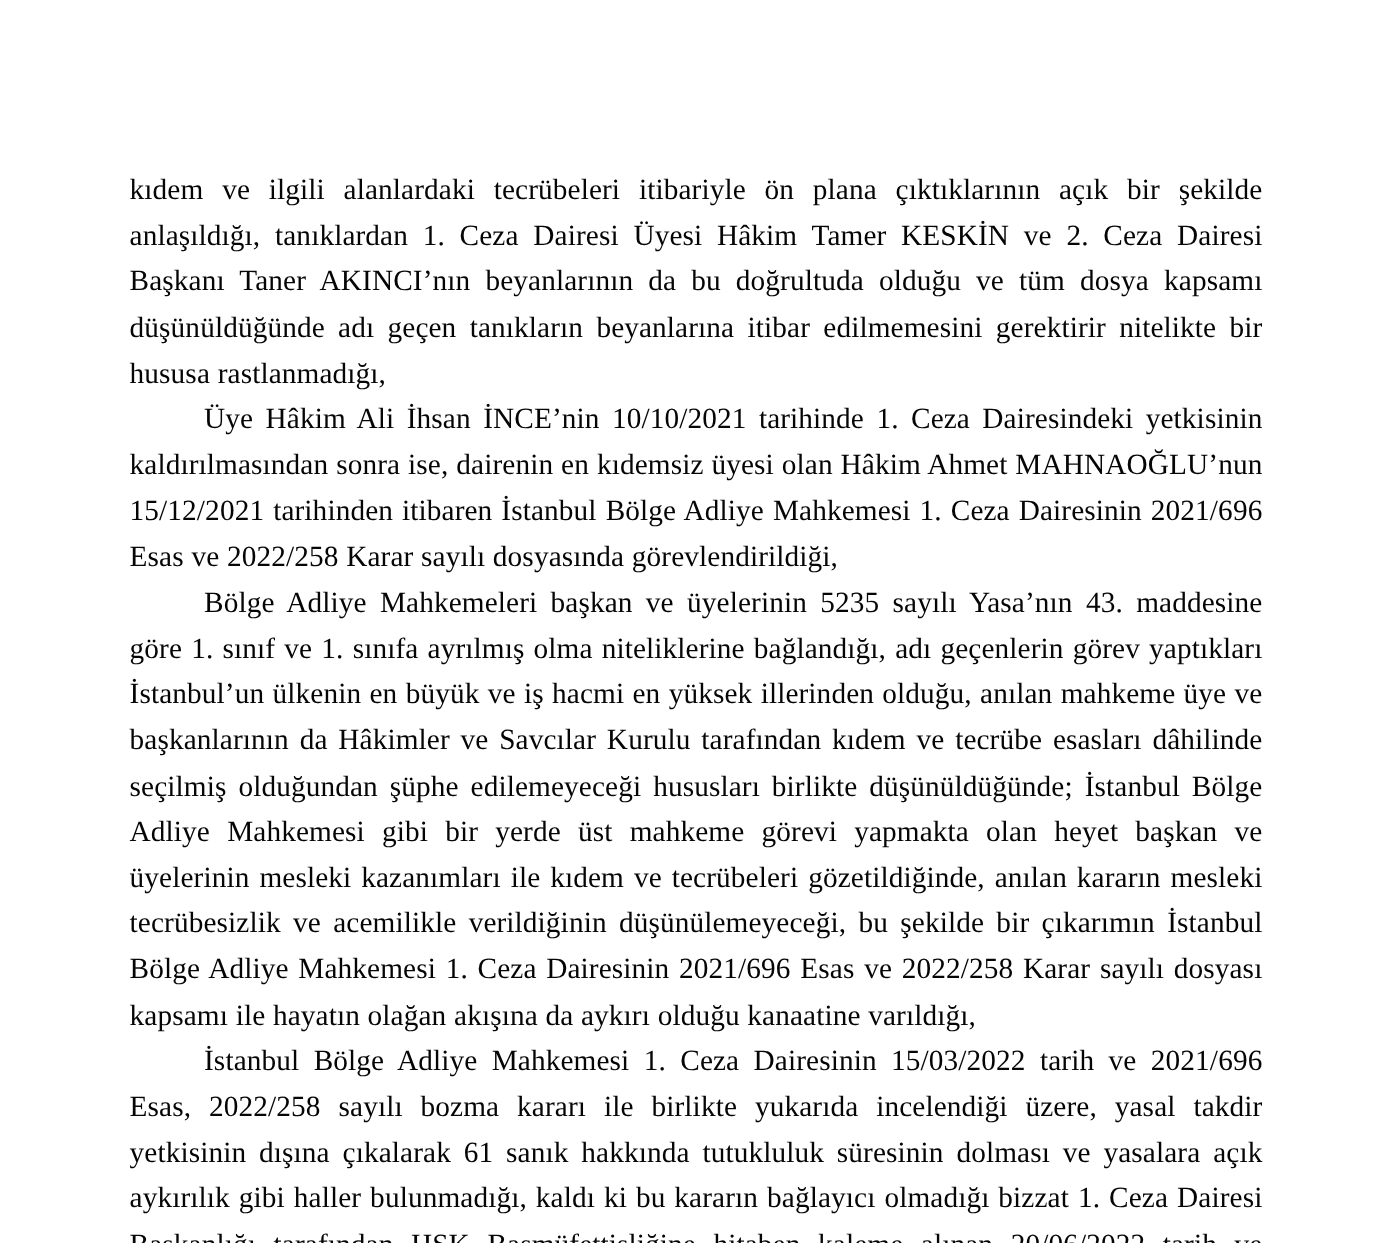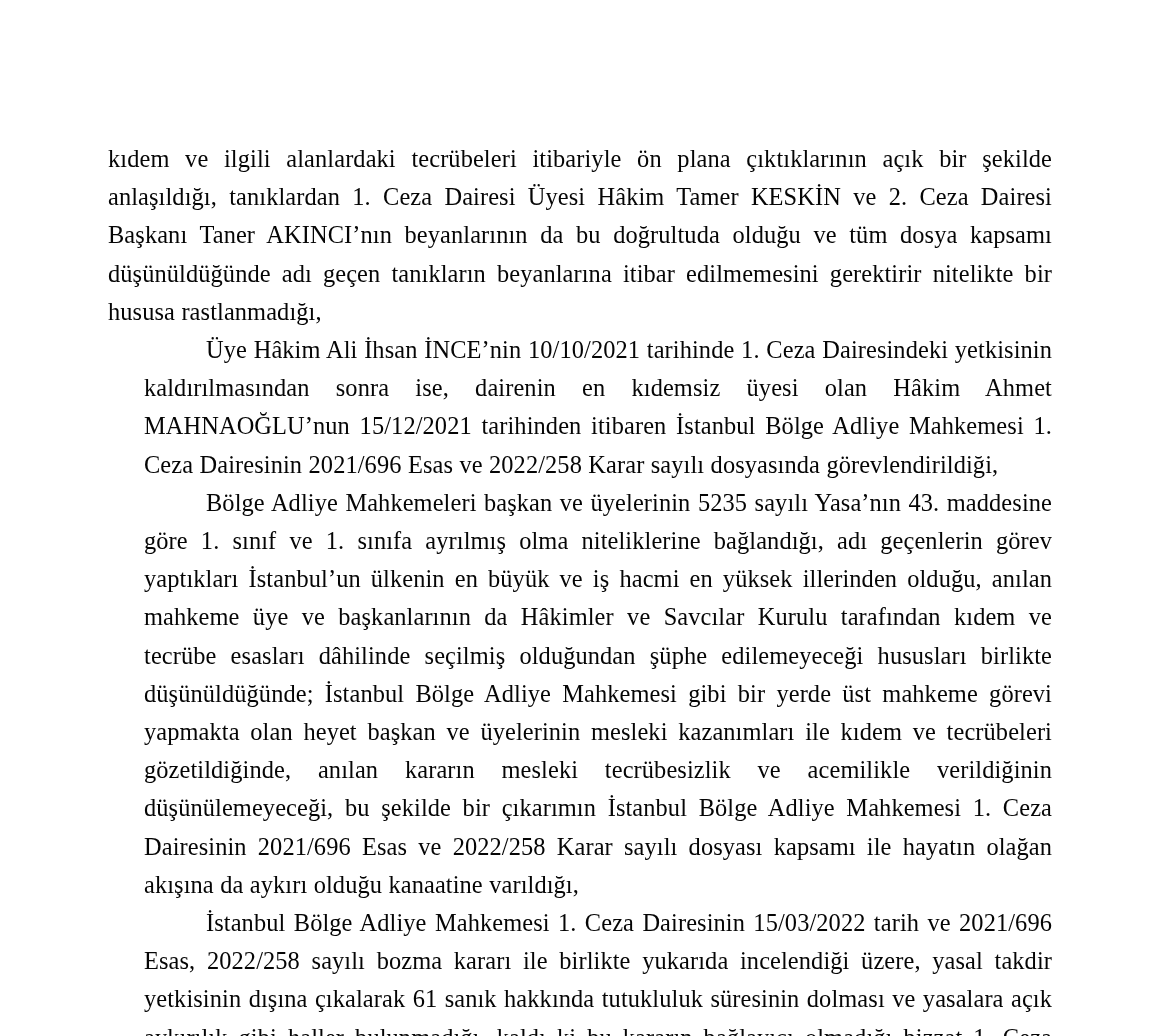--- a/index.html
+++ b/index.html
@@ -35,21 +35,20 @@
     text-justify: inter-word;
     font-size: 24.4px;
     line-height: 38.2px;
     letter-spacing: 0.1px;
     word-spacing: 0.2px;
     hyphens: manual;
     -webkit-hyphens: manual;
   }
   p.para.indent {
     text-indent: 62px;
-    margin-left: 36px;
   }
   
   .text-column p.para + p.para {
     margin-top: 0;
   }
 </style>
 </head>
 <body>
 
 <div class="page">

